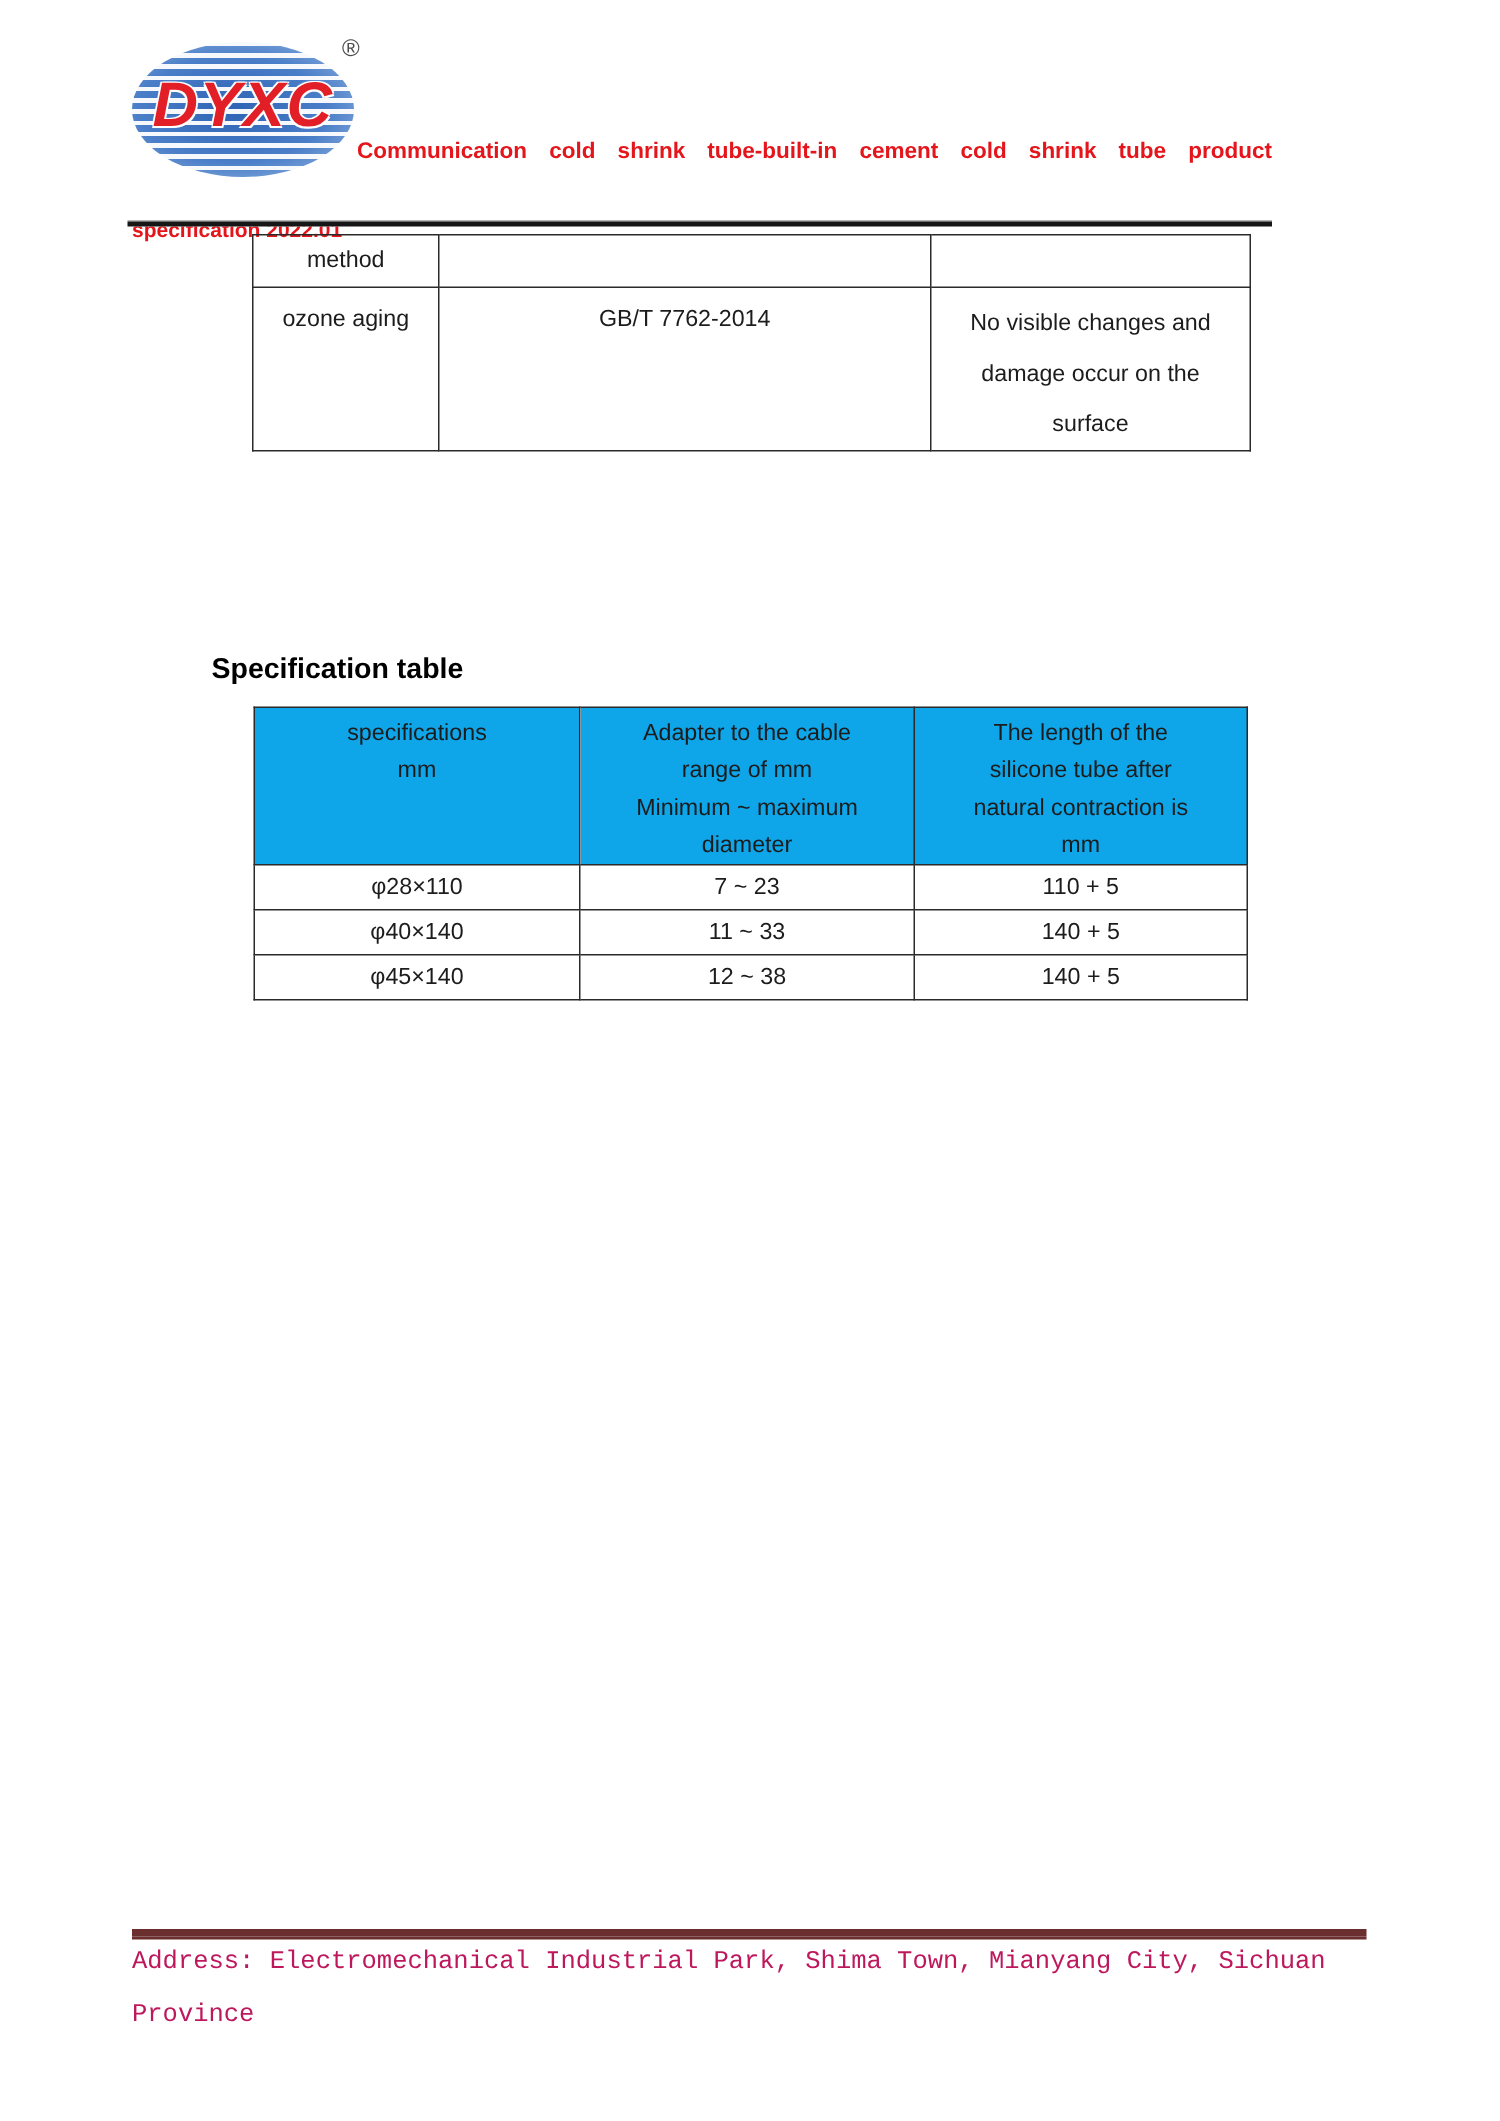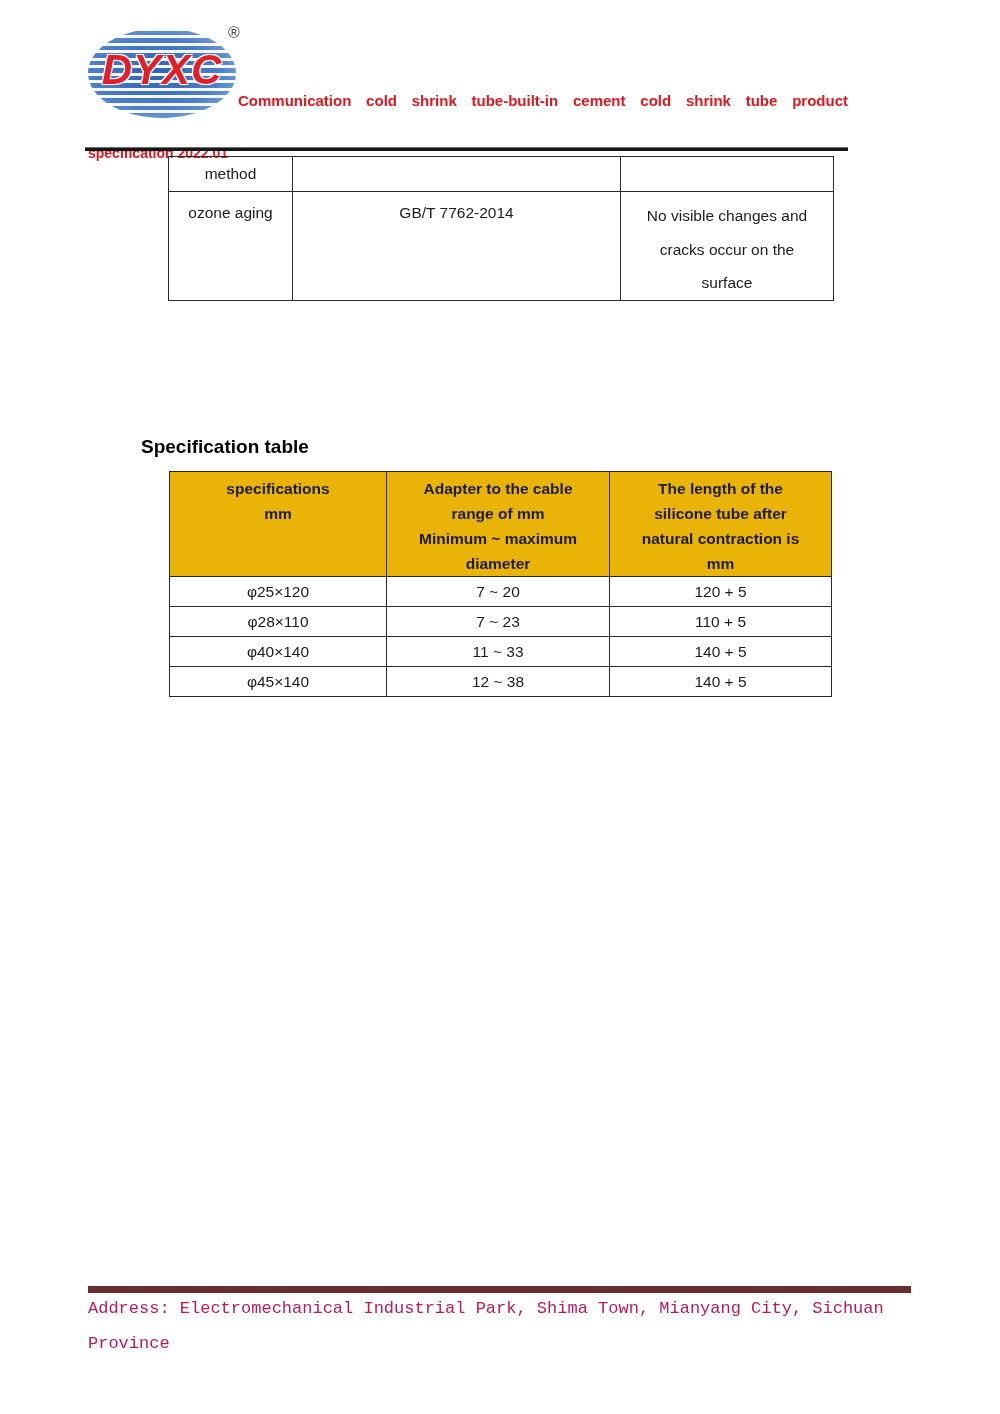--- a/index.html
+++ b/index.html
@@ -64,22 +64,22 @@
   .test-table td { vertical-align: top; padding-top: 7px; line-height: 28px; }
   .test-table tr.r1 td { vertical-align: middle; padding-top: 0; line-height: normal; }
   .test-table td.gap2 { line-height: 50px; padding-top: 6px; }
   .test-table td.gap3 { line-height: 33.5px; }
   .test-table td.midline { padding-top: 14px; }
 
   .spec-heading { left: 141px; top: 436px; font-size: 19px; font-weight: bold; color: #000000; }
 
   .spec-table { left: 169px; top: 471px; width: 662px; }
   .spec-table td.hdr {
-    background: #eab308;
-    font-weight: bold;
+    background: #0ea5e9;
+    font-weight: normal;
     vertical-align: top;
     padding-top: 4px;
     line-height: 25px;
     height: 104px;
   }
   .spec-table td.datacell { height: 30px; vertical-align: middle; }
 
   
   .footer-rule {
     left: 88px; top: 1286px; width: 823px; height: 2px;
@@ -119,21 +119,21 @@
     <tbody>
         <tr class="r1" style="height:35px">
       <td class="ml">method</td>
       <td></td>
       <td></td>
     </tr>
     <tr style="height:104px">
       <td class="ml">ozone aging</td>
       <td class="ml">GB/T 7762-2014</td>
       <td class="ml gap3">No visible changes and
-cracks occur on the
+damage occur on the
 surface</td>
     </tr>
   </tbody>
     </table>
 
   <div class="abs spec-heading">Specification table</div>
 
   <table class="abs spec-table">
     <colgroup>
         <col style="width:217px">
@@ -147,25 +147,20 @@
       <td class="hdr ml">Adapter to the cable
 range of mm
 Minimum ~ maximum
 diameter</td>
       <td class="hdr ml">The length of the
 silicone tube after
 natural contraction is
 mm</td>
     </tr>
     <tr>
-      <td class="datacell">φ25×120</td>
-      <td class="datacell">7 ~ 20</td>
-      <td class="datacell">120 + 5</td>
-    </tr>
-    <tr>
       <td class="datacell">φ28×110</td>
       <td class="datacell">7 ~ 23</td>
       <td class="datacell">110 + 5</td>
     </tr>
     <tr>
       <td class="datacell">φ40×140</td>
       <td class="datacell">11 ~ 33</td>
       <td class="datacell">140 + 5</td>
     </tr>
     <tr>

